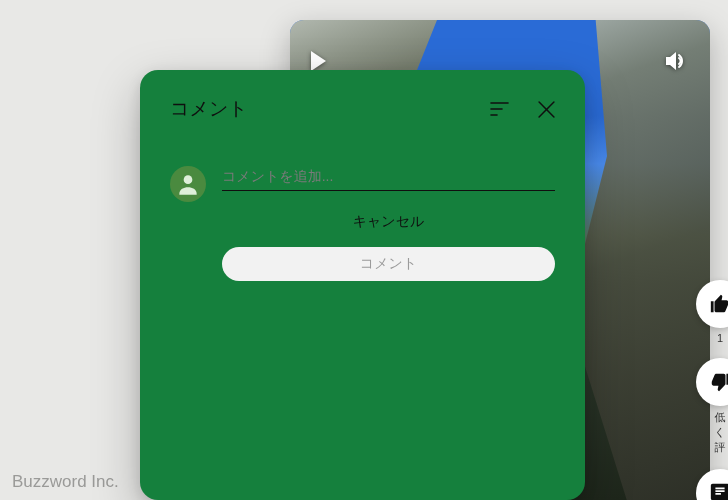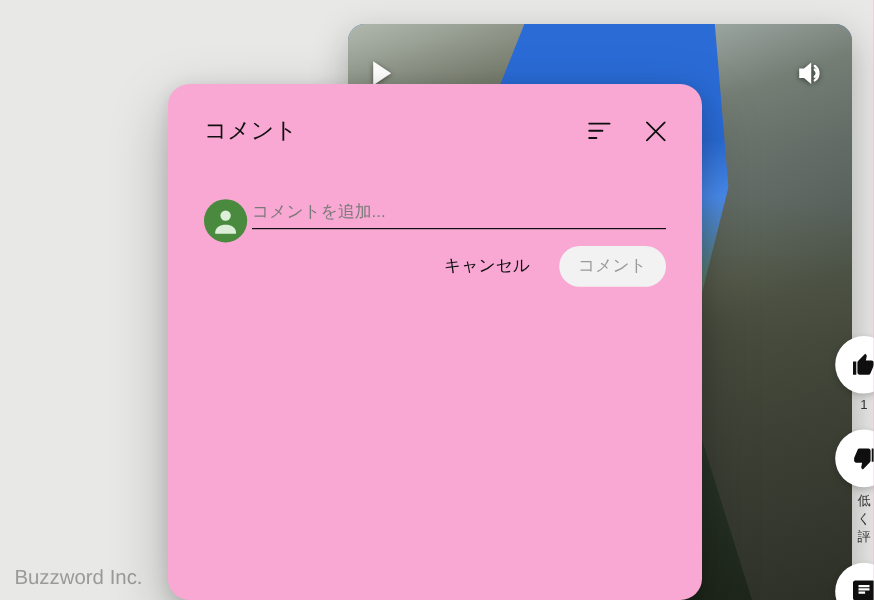--- a/index.html
+++ b/index.html
@@ -83,21 +83,21 @@
     margin-left: 16px;
   }
 
   
   .modal {
     position: absolute;
     top: 70px;
     left: 140px;
     width: 445px;
     height: 430px;
-    background: #f9a8d4;
+    background: #15803d;
     border-radius: 18px;
     box-shadow: 0 18px 48px rgba(0,0,0,.25), 0 4px 14px rgba(0,0,0,.12);
     z-index: 10;
     padding: 26px 30px 20px 30px;
   }
   .modal-header {
     display: flex;
     align-items: center;
     justify-content: space-between;
   }
@@ -106,21 +106,21 @@
     font-weight: 500;
     color: #0f0f0f;
   }
   .header-icons { display: flex; gap: 28px; align-items: center; }
   .icon-btn { cursor: pointer; display: flex; }
 
   .comment-row {
     margin-top: 44px;
     display: flex;
     align-items: flex-start;
-    gap: 4px;
+    gap: 16px;
     justify-content: space-between;
   }
   .avatar {
     width: 36px; height: 36px; border-radius: 50%;
     background: #4a8a3f;
     display: flex; align-items: center; justify-content: center;
     flex-shrink: 0;
   }
   .avatar svg { fill: #deefd9; }
 
@@ -136,20 +136,21 @@
     background: transparent;
     color: #0f0f0f;
   }
   .comment-input::placeholder { color: #7a7a7a; }
 
   .actions {
     display: flex;
     justify-content: flex-end;
     gap: 8px;
     margin-top: 14px;
+    flex-direction: column;
   }
   .btn {
     font-size: 14px;
     padding: 8px 16px;
     border-radius: 18px;
     border: none;
     background: transparent;
     cursor: pointer;
     font-family: inherit;
   }

